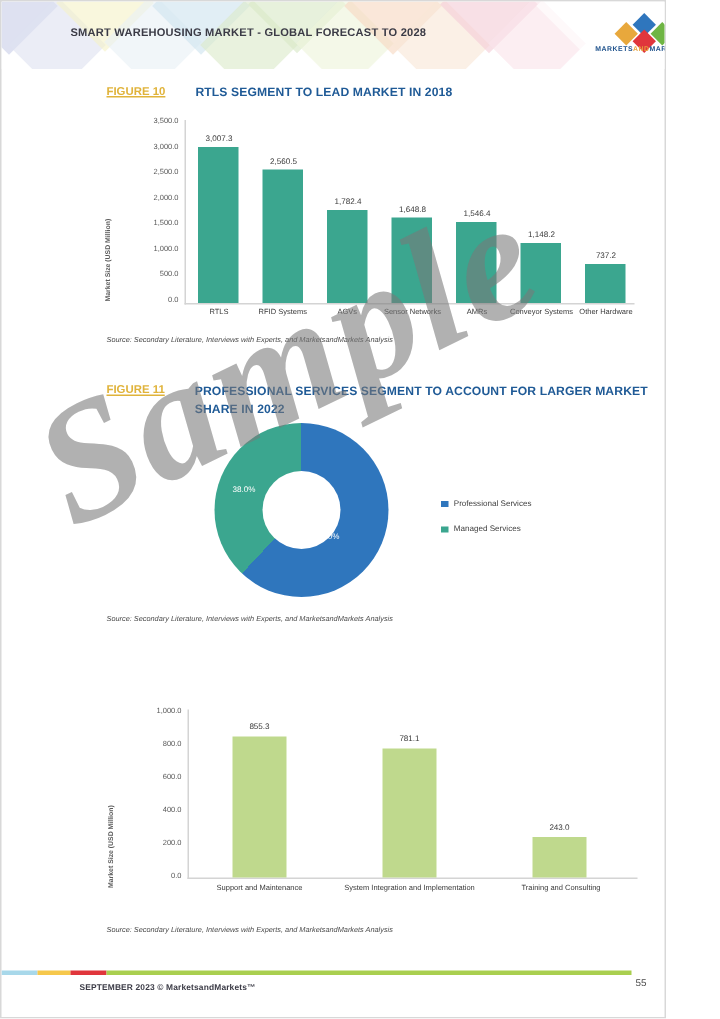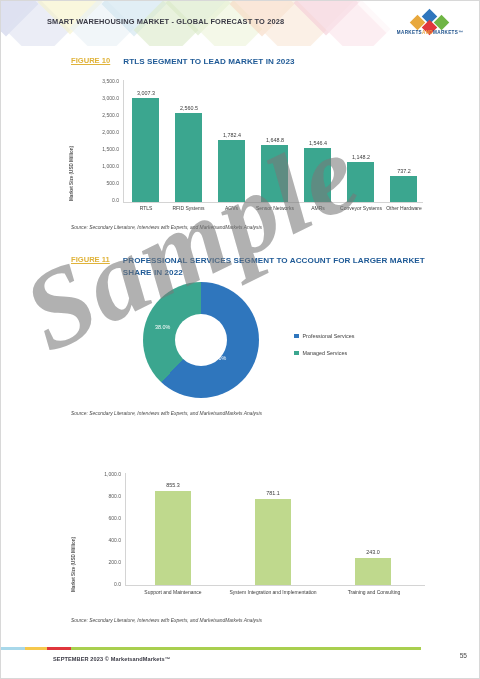--- a/index.html
+++ b/index.html
@@ -4,21 +4,21 @@
 <style>
   * { box-sizing: border-box; margin: 0; padding: 0; }
   html, body {
     width: 480px; height: 679px;
     background: #ffffff;
     font-family: "Liberation Sans", sans-serif;
     overflow: hidden;
   }
   #page {
     position: relative;
-    width: 480px; height: 679px;
+    width: 444px; height: 679px;
     background: #ffffff;
     border: 1px solid #d8d8d8;
     overflow: hidden;
     text-decoration: underline;
   }
 
   
   #banner {
     position: absolute; left: 0; top: 0;
     width: 480px; height: 45px;
@@ -51,21 +51,21 @@
     letter-spacing: .35px; color: #1b4f8a;
     white-space: nowrap;
   }
   #logo-text .amp { color: #e8a33d; }
 
   
   .fig-head {
     position: absolute;
     display: flex;
     align-items: flex-start;
-    gap: 13px;
+    gap: 20px;
   }
   .fig-num {
     font-size: 7.6px; font-weight: bold;
     color: #e0b33a;
     text-decoration: underline;
     white-space: nowrap;
     flex: 0 0 auto;
     padding-top: .3px;
   }
   .fig-title {
@@ -212,21 +212,21 @@
       <div class="lgd" style="left:19px;top:6px;background:#e8a83c;"></div>
       <div class="lgd" style="left:31px;top:0px;background:#2f76bd;"></div>
       <div class="lgd" style="left:31px;top:11px;background:#e0363c;"></div>
       <div class="lgd" style="left:43px;top:6px;background:#6fb544;"></div>
       <div id="logo-text"><span>MARKETS</span><span class="amp">AND</span><span>MARKETS</span><span>™</span></div>
     </div>
   </div>
 
   <div class="fig-head" style="left:70px;top:55px;width:360px;">
     <span class="fig-num">FIGURE 10</span>
-    <span class="fig-title">RTLS SEGMENT TO LEAD MARKET IN 2023</span>
+    <span class="fig-title">RTLS SEGMENT TO LEAD MARKET IN 2018</span>
   </div>
 
   <div class="chart-box" style="left:56px;top:70px;width:372px;width:372px;height:150px;border:none;">
 
     <div class="yaxis-label" style="left:12px;top:130px;">Market Size (USD Million)</div>
 
     <div class="ytick" style="left:18px;top:7px;width:44px;">3,500.0</div>
     <div class="ytick" style="left:18px;top:24px;width:44px;">3,000.0</div>
     <div class="ytick" style="left:18px;top:41px;width:44px;">2,500.0</div>
     <div class="ytick" style="left:18px;top:58px;width:44px;">2,000.0</div>

